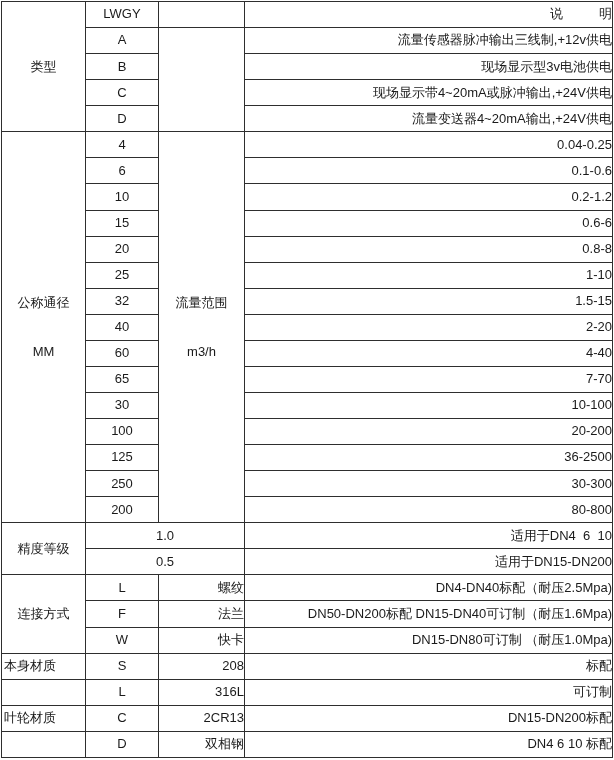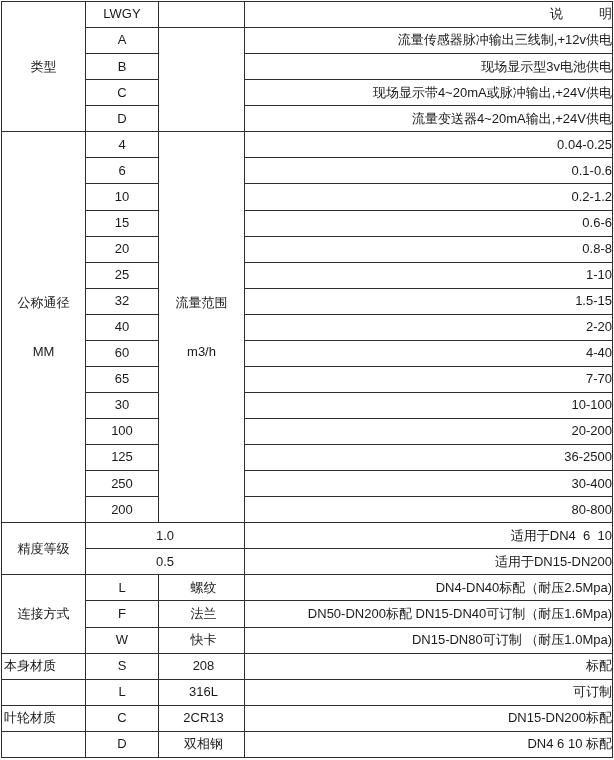--- a/index.html
+++ b/index.html
@@ -26,21 +26,21 @@
     white-space: pre;
     overflow: hidden;
     line-height: 1.25;
   }
   .spec-table tr { height: 26px; }
   td.desc {
     text-align: right;
     padding-left: 5px;
   }
   td.sub-left {
-    text-align: center;
+    text-align: right;
     padding-left: 4px;
   }
   td.cat-left {
     text-align: left;
     padding-left: 2px;
   }
 </style>
 </head>
 <body>
 
@@ -133,21 +133,21 @@
   <tr>
     <td>100</td>
     <td class="desc">20-200</td>
   </tr>
   <tr>
     <td>125</td>
     <td class="desc">36-2500</td>
   </tr>
   <tr>
     <td>250</td>
-    <td class="desc">30-400</td>
+    <td class="desc">30-300</td>
   </tr>
   <tr>
     <td>200</td>
     <td class="desc">80-800</td>
   </tr>
 
   <tr>
     <td rowspan="2">精度等级</td>
     <td colspan="2">1.0</td>
     <td class="desc">适用于DN4  6  10</td>

